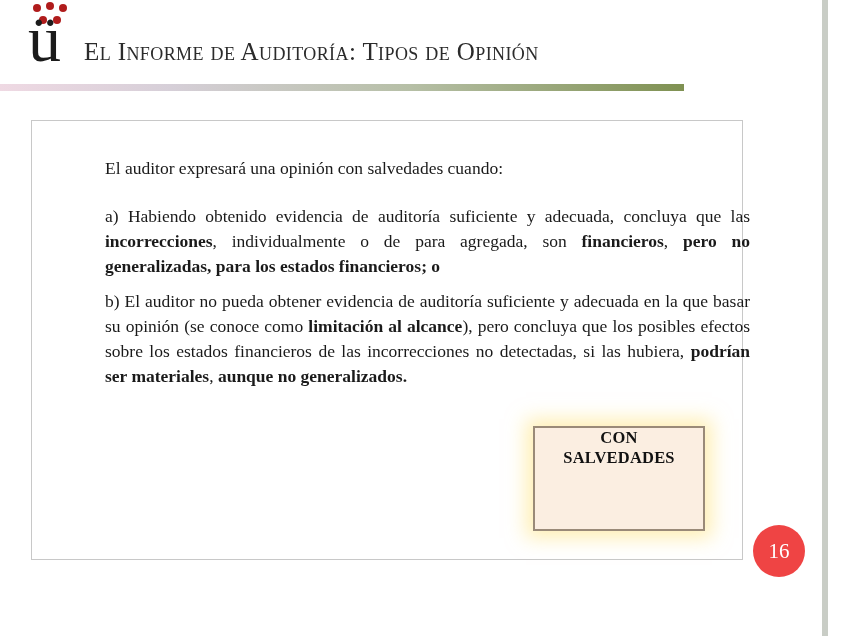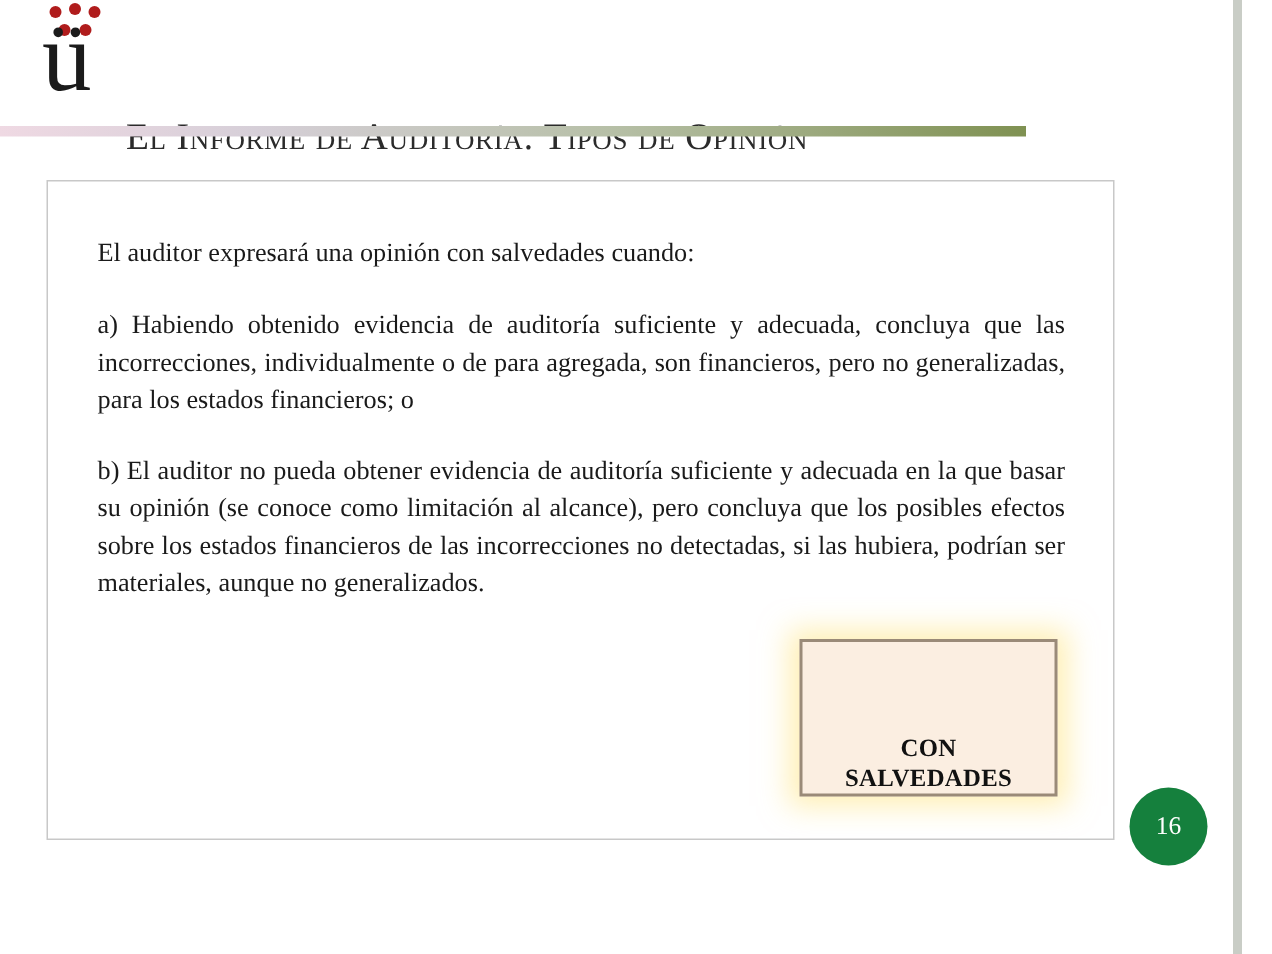--- a/index.html
+++ b/index.html
@@ -87,21 +87,20 @@
   #header-title {
     position: absolute;
     left: 84px;
     top: 38px;
     font-family: "Liberation Serif", serif;
     font-size: 25px;
     letter-spacing: 0.4px;
     color: #2b2b2b;
     white-space: nowrap;
     font-variant: small-caps;
-    margin-top: 40px;
   }
   #header-rule {
     position: absolute;
     left: 0px;
     top: 84px;
     width: 684px;
     height: 7px;
     background: linear-gradient(to right, #efd9e3 0%, #d6cfd8 25%, #b6bfa6 60%, #7f9152 100%);
   }
 
@@ -116,81 +115,82 @@
     background: #ffffff;
     box-sizing: border-box;
   }
   .para {
     position: absolute;
     color: #1a1a1a;
     font-family: "Liberation Serif", serif;
     font-size: 17.5px;
     line-height: 25px;
     text-align: justify;
+    margin-left: 40px;
   }
   #p-intro {
     left: 33px;
     top: 35px;
     width: 640px;
     text-align: left;
   }
   #p-a {
     left: 33px;
     top: 83px;
     width: 645px;
   }
   #p-b {
     left: 33px;
-    top: 180px;
+    top: 168px;
     width: 645px;
   }
   .para b {
-    font-weight: normal;
+    font-weight: bold;
   }
 
   
   #callout {
     position: absolute;
     left: 501px;
     top: 305px;
     width: 172px;
     height: 105px;
     background: #fbeee1;
     border: 2px solid #9a8a78;
     box-sizing: border-box;
     box-shadow: 0 0 18px 7px rgba(255, 225, 120, 0.55);
     display: flex;
-    align-items: flex-end;
+    align-items: flex-start;
     justify-content: center;
   }
   #callout-text {
     font-family: "Liberation Serif", serif;
     font-size: 16.5px;
     font-weight: bold;
     color: #111111;
     text-align: center;
     line-height: 20px;
     letter-spacing: 0.2px;
   }
 
   
   #page-badge {
     position: absolute;
     left: 753px;
     top: 525px;
     width: 52px;
     height: 52px;
     border-radius: 50%;
-    background: #15803d;
+    background: #ef4444;
     color: #ffffff;
     display: flex;
     align-items: center;
     justify-content: center;
     font-family: "Liberation Serif", serif;
-    font-size: 17px;
+    font-size: 21px;
   }
 </style>
 </head>
 <body>
 
 <div id="slide">
 
   <div id="header">
 
     <div id="logo">

